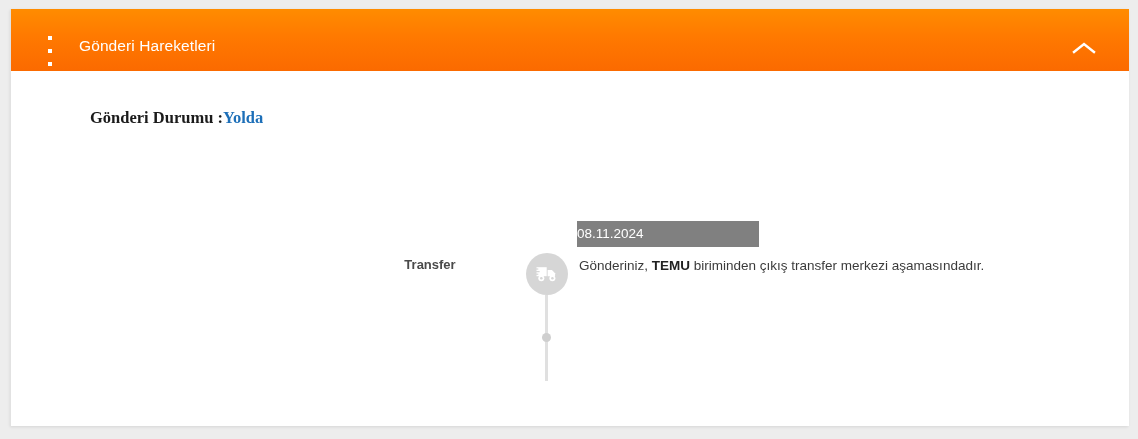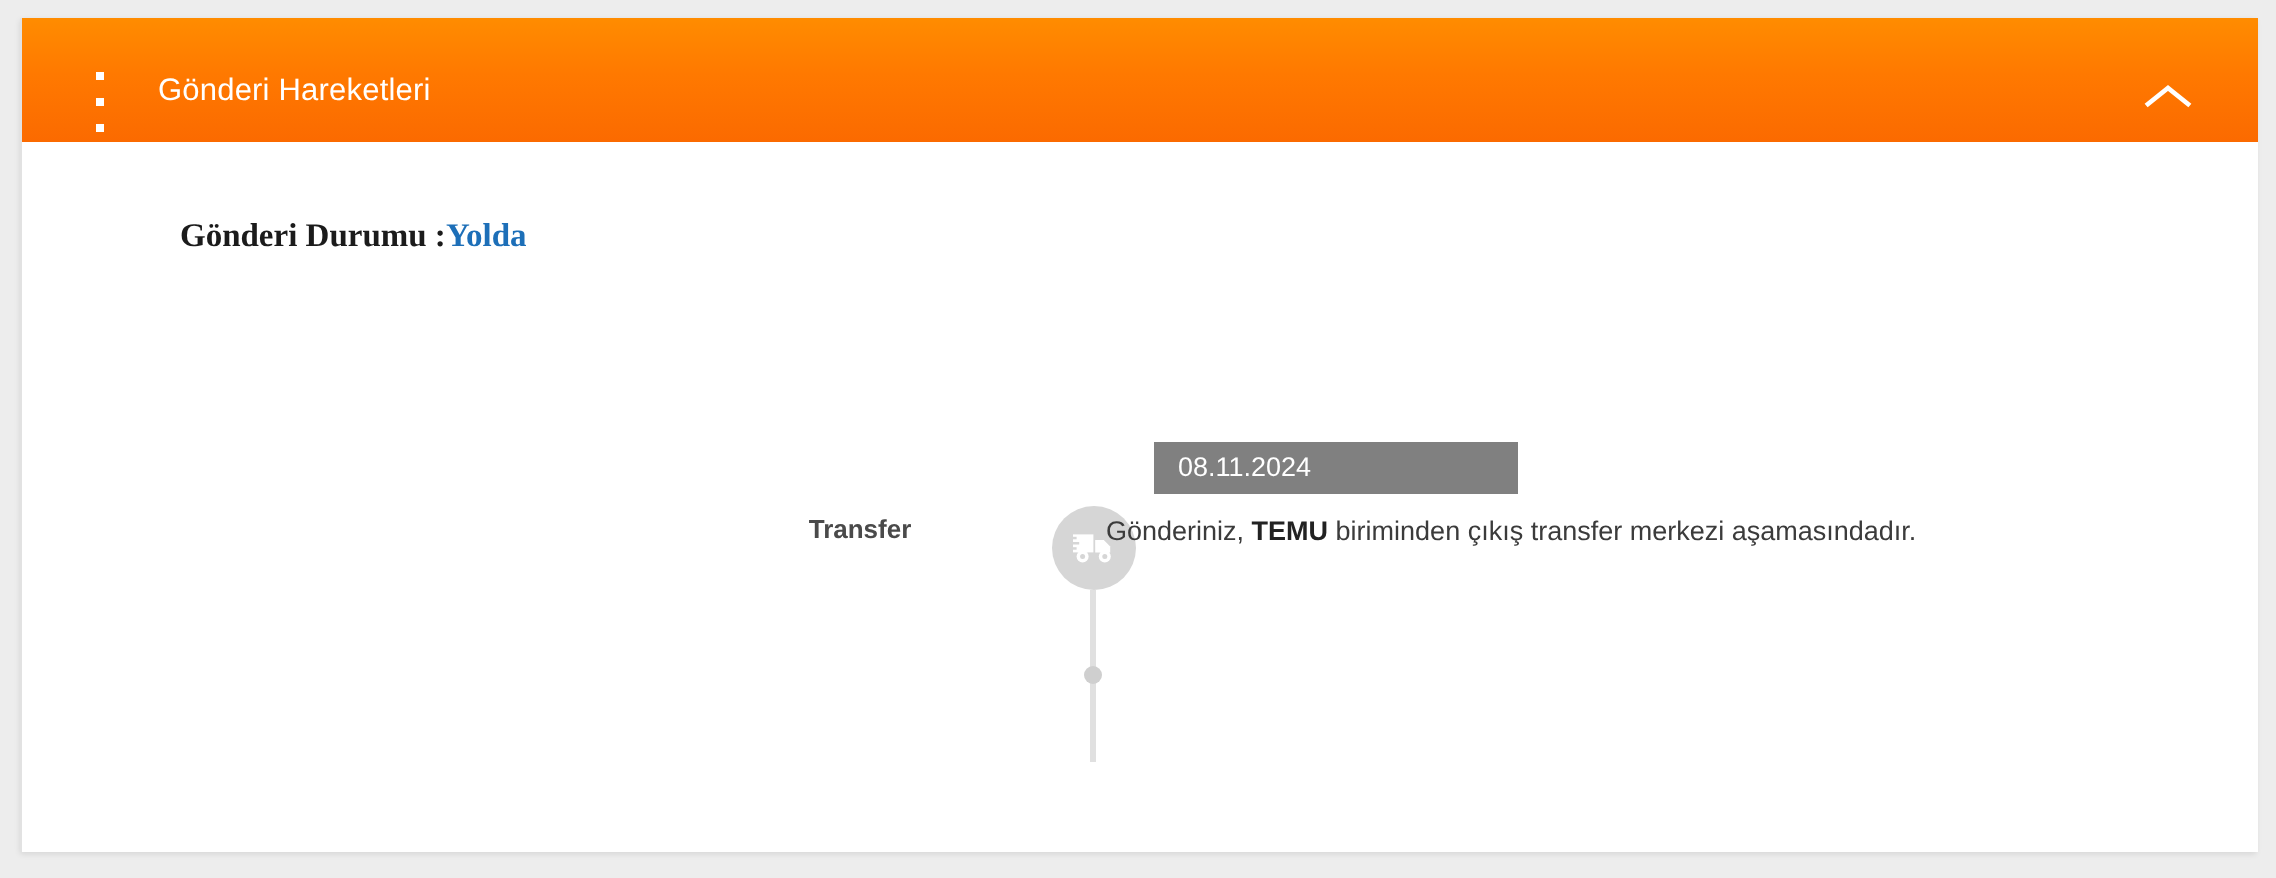--- a/index.html
+++ b/index.html
@@ -149,37 +149,36 @@
     background: #cfcfcf;
   }
   .tl-date {
     position: absolute;
     width: 182px;
     height: 26px;
     background: #808080;
     color: #ffffff;
     font-size: 13.5px;
     line-height: 26px;
-    padding-left: 12px;
     box-sizing: border-box;
     white-space: nowrap;
   }
   .tl-desc {
     position: absolute;
     font-size: 13.5px;
     color: #3b3b3b;
     white-space: nowrap;
   }
   .tl-desc b { font-weight: bold; color: #222; }
 
   
   #row0 .tl-label-inner { right: 619px; top: 105px; }
   #row0 .tl-node        { left: 515px;  top: 102px; }
   #row0 .tl-date        { left: 566px;  top: 70px; }
-  #row0 .tl-desc        { left: 542px;  top: 107px; }
+  #row0 .tl-desc        { left: 568px;  top: 107px; }
 
   .conn-main { left: 534px; top: 144px; height: 86px; }
   .conn-dot  { left: 531px; top: 182px; }
 </style>
 </head>
 <body>
 
 <div class="card">
 
   <div class="card-header">

